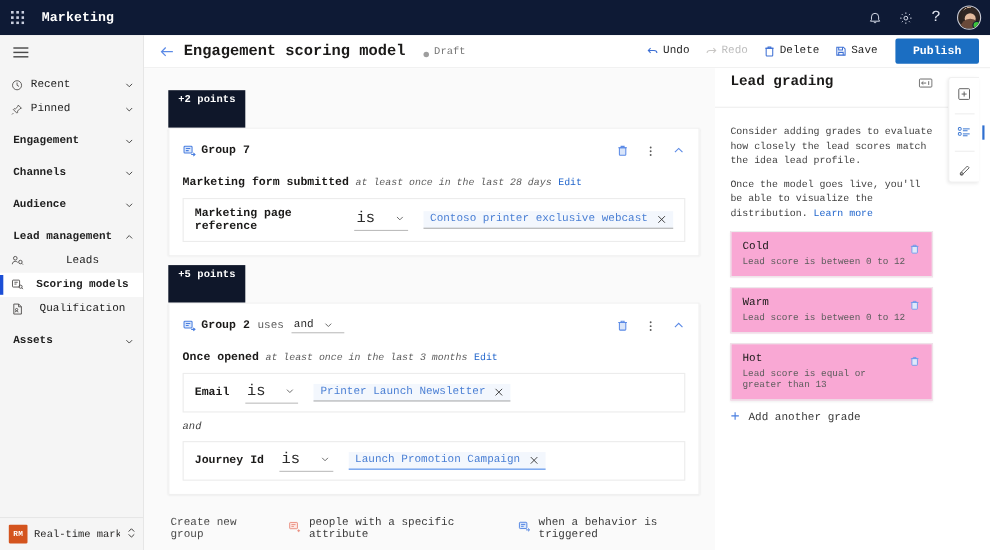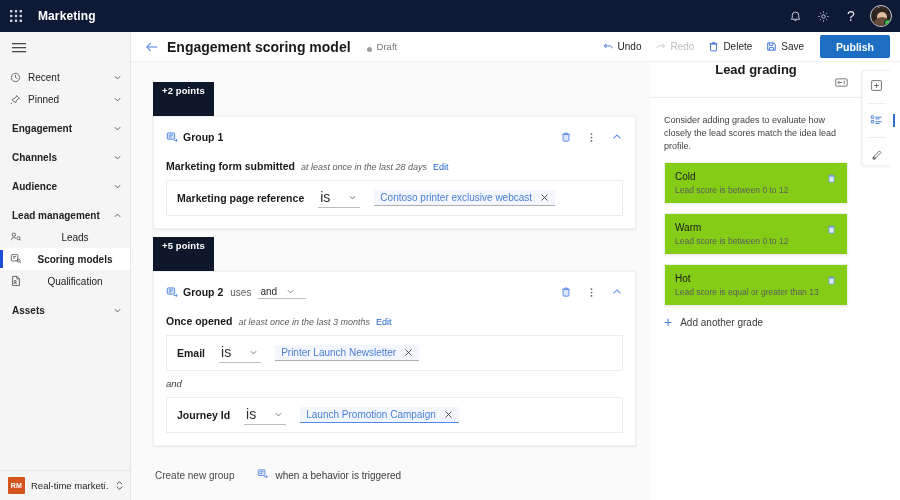--- a/index.html
+++ b/index.html
@@ -2,21 +2,21 @@
 <html><head>
 <meta charset="utf-8">
 <style>
   * { box-sizing: border-box; margin: 0; padding: 0; }
   html, body {
     width: 900px; height: 500px;
     font-family: "Liberation Sans", sans-serif;
     background: #ffffff;
     overflow: hidden;
   }
-  .app { position: relative; width: 900px; height: 500px; }
+  .app { position: relative; width: 900px; height: 500px; font-family: Liberation Mono, monospace; }
 
   
   .topbar {
     position: absolute; left: 0; top: 0; width: 900px; height: 32px;
     background: #0e1a35; display: flex; align-items: center;
   }
   .waffle { width: 32px; display: flex; align-items: center; justify-content: center; cursor: pointer; }
   .waffle svg { display: block; }
   .brand {
     color: #ffffff; font-size: 12px; font-weight: 600; letter-spacing: .1px;
@@ -172,31 +172,30 @@
   .ng-label { font-size: 10px; color: #4a4a4a; }
   .ng-opt { display: flex; align-items: center; gap: 7px; margin-left: 22px; cursor: pointer; }
   .ng-opt .t { font-size: 10px; color: #3b3b3b; }
 
   
   .rightpanel {
     position: absolute; left: 650px; top: 62px; width: 212px; height: 438px;
     background: #ffffff;
   }
   .rp-head {
-    height: 36px; display: flex; align-items: center; padding: 0 14px 0 14px;
+    height: 36px; display: flex; align-items: flex-end; padding: 0 14px 16px 14px;
     border-bottom: 1px solid #eeeeee;
-    flex-direction: column;
   }
   .rp-title { font-size: 13px; font-weight: 600; color: #1b1a19; }
   .rp-collapse { margin-left: auto; color: #6b6b6b; cursor: pointer; display: flex; align-items: center; }
   .rp-body { padding: 16px 14px 0 14px; }
   .rp-p { font-size: 9px; color: #424242; line-height: 1.45; margin-bottom: 9px; }
   .learn { color: #2266cc; cursor: pointer; }
   .grade-card {
-    border: 1px solid #ededed; background: #84cc16;
+    border: 1px solid #ededed; background: #f9a8d4;
     box-shadow: 0 1px 2px rgba(0,0,0,.06);
     padding: 8px 10px; display: flex; align-items: flex-start; margin-bottom: 9px;
   }
   .grade-txt { flex: 1; }
   .grade-name { font-size: 10px; color: #1b1a19; margin-bottom: 3px; }
   .grade-desc { font-size: 8.5px; color: #5c5c5c; }
   .grade-del { color: #6f9aea; cursor: pointer; display: flex; align-items: center; padding-top: 2px; }
   .addgrade { display: flex; align-items: center; gap: 8px; margin-top: 4px; cursor: pointer; }
   .addgrade .pl { color: #4a7fe0; font-size: 14px; line-height: 1; }
   .addgrade .t { font-size: 10px; color: #3b3b3b; }
@@ -470,21 +469,21 @@
       <div class="points-badge">+2 points</div>
       <div class="card">
         <div class="card-head">
           <span class="grp-icon">
             <svg width="13" height="13" viewBox="0 0 16 16" fill="none" stroke="#4a7fe0" stroke-width="1.15">
               <rect x="1.6" y="2.4" width="9" height="7.6" rx="1" fill="#dbe7fb"></rect>
               <path d="M3.6 5h5M3.6 7.3h3.2"></path>
               <path d="M9.6 11.6h4M12 9.8l1.9 1.8-1.9 1.8"></path>
             </svg>
           </span>
-          <span class="grp-name">Group 1</span>
+          <span class="grp-name">Group 7</span>
           <div class="head-actions">
             <span class="hact">
               <svg width="12" height="12" viewBox="0 0 14 14" fill="none" stroke="#5b8ae6" stroke-width="1.1">
                 <rect x="3.6" y="3.8" width="6.8" height="8" rx=".8" fill="#d9e5fa"></rect>
                 <path d="M2.4 3.8h9.2M5.4 3.8V2.4h3.2v1.4"></path>
               </svg>
             </span>
             <span class="hact grey">
               <svg width="11" height="11" viewBox="0 0 12 12" fill="#5b5b5b">
                 <circle cx="6" cy="2.2" r="0.95"></circle>
@@ -616,20 +615,30 @@
                   <path d="M2 2l8 8M10 2l-8 8"></path>
                 </svg>
             </span>
           </span>
         </div>
       </div>
     </div>
 
     <div class="newgroup">
       <span class="ng-label">Create new group</span>
+      <span class="ng-opt">
+        <span>
+          <svg width="12" height="12" viewBox="0 0 16 16" fill="none" stroke="#e98a7a" stroke-width="1.1">
+            <rect x="1.8" y="2.6" width="9.4" height="7.6" rx=".8" fill="#fde8e4"></rect>
+            <path d="M3.9 5.2h5M3.9 7.4h3"></path>
+            <path d="M11 12.6h3.4M12.7 10.9v3.4"></path>
+          </svg>
+        </span>
+        <span class="t">people with a specific attribute</span>
+      </span>
       <span class="ng-opt">
         <span>
           <svg width="12" height="12" viewBox="0 0 16 16" fill="none" stroke="#4a7fe0" stroke-width="1.1">
             <rect x="1.6" y="2.4" width="9" height="7.6" rx="1" fill="#dbe7fb"></rect>
             <path d="M3.6 5h5M3.6 7.3h3.2"></path>
             <path d="M9.6 11.6h4M12 9.8l1.9 1.8-1.9 1.8"></path>
           </svg>
         </span>
         <span class="t">when a behavior is triggered</span>
       </span>
@@ -643,20 +652,24 @@
         <svg width="13" height="11" viewBox="0 0 16 13" fill="none" stroke="#6b6b6b" stroke-width="1.1">
           <rect x="1" y="2" width="14" height="9" rx="1"></rect>
           <path d="M11.4 4.4v4.2"></path>
           <path d="M8.6 6.5H3.6M5.4 4.8L3.4 6.5l2 1.7"></path>
         </svg>
       </span>
     </div>
 
     <div class="rp-body">
       <div class="rp-p">Consider adding grades to evaluate how closely the lead scores match the idea lead profile.</div>
+      <div class="rp-p">
+        <span>Once the model goes live, you'll be able to visualize the distribution.</span>
+        <span class="learn">Learn more</span>
+      </div>
 
       <div class="grade-card">
         <div class="grade-txt">
           <div class="grade-name">Cold</div>
           <div class="grade-desc">Lead score is between 0 to 12</div>
         </div>
         <span class="grade-del">
           <svg width="11" height="11" viewBox="0 0 14 14" fill="none" stroke="#6f9aea" stroke-width="1.05">
             <rect x="3.8" y="3.8" width="6.4" height="7.8" rx=".7" fill="#dfe9fb"></rect>
             <path d="M2.6 3.8h8.8M5.4 3.8V2.5h3.2v1.3"></path>

